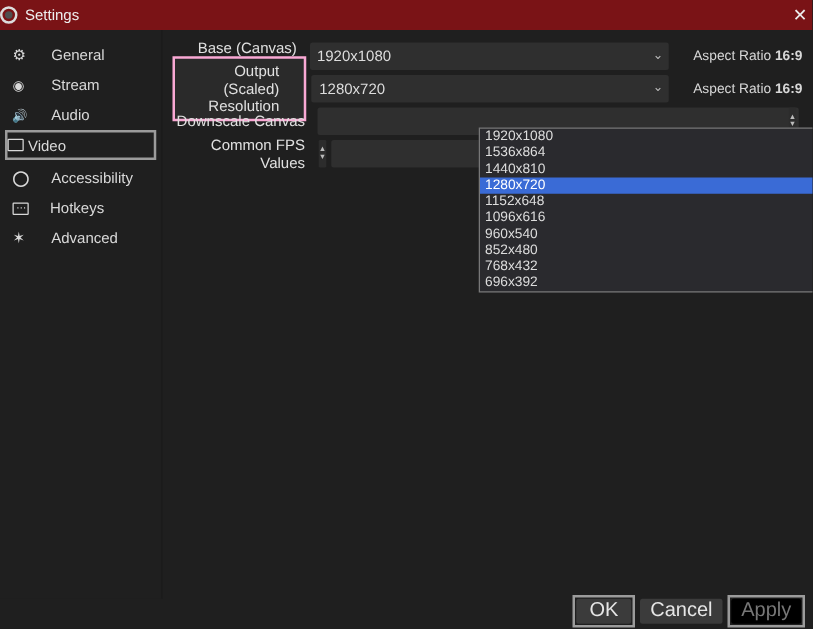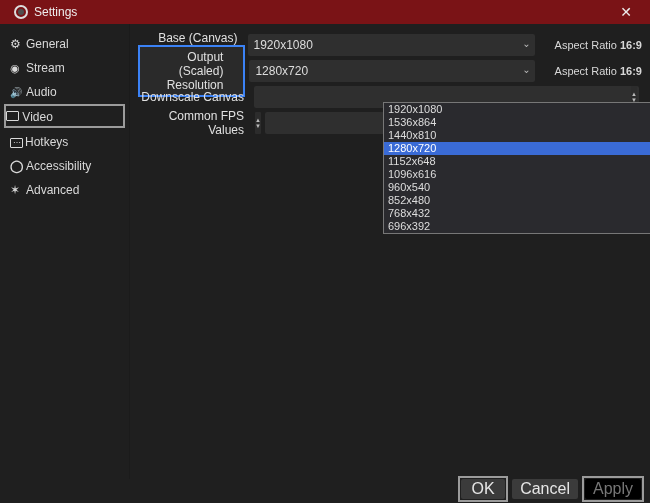--- a/index.html
+++ b/index.html
@@ -1,48 +1,48 @@
 <!DOCTYPE html>
 <html><head>
 <meta charset="utf-8">
 <style>
   * { box-sizing: border-box; margin: 0; padding: 0; font-family: "Segoe UI", Arial, sans-serif; }
   body { background: #1f1f1f; width: 650px; height: 503px; overflow: hidden; position: relative; color: #e6e6e6; font-size: 12px; }
 
   
-  .titlebar { height: 24px; background: #7a1316; display: flex; align-items: center; padding: 0 14px; }
+  .titlebar { height: 24px; background: #7a1316; display: flex; align-items: center; padding: 0 0; }
   .titlebar .appicon { width: 14px; height: 14px; border: 2px solid #ddd; border-radius: 50%; margin-right: 6px; position: relative; }
   .titlebar .appicon::after { content:""; position:absolute; inset:2px; border-radius:50%; background:#4f4f4f; }
   .titlebar .title { font-size: 12px; color: #eee; }
   .titlebar .spacer { flex: 1; }
   .titlebar .close { font-size: 14px; color: #eee; padding: 0 4px; cursor: pointer; }
 
   .container { display: flex; height: 455px; }
 
   
   .sidebar { width: 130px; background: #1f1f1f; border-right: 1px solid #1b1b1b; padding-top: 8px; }
-  .side-item { display: flex; align-items: center; gap: 2px; height: 24px; padding: 0 10px; color: #d9d9d9; cursor: pointer; font-size: 12px; }
+  .side-item { display: flex; align-items: center; gap: 17px; height: 24px; padding: 0 10px; color: #d9d9d9; cursor: pointer; font-size: 12px; }
   .side-item.selected-wrap { border: 2px solid #9b9b9b; margin: 0 4px 2px 4px; padding: 0; }
   .ic { width: 14px; height: 14px; display:inline-block; position:relative; }
   
   .ic-gear::before { content:"⚙"; font-size:12px; line-height:14px; color:inherit; }
   .ic-stream::before { content:"◉"; font-size:11px; }
   .ic-output::before { content:"↥"; font-size:12px; }
   .ic-audio::before { content:"🔊"; font-size:10px; }
   .ic-video { border:1.5px solid currentColor; width:13px; height:10px; border-radius:1px; margin-top:2px; }
   .ic-hotkeys { border:1.5px solid currentColor; width:13px; height:10px; border-radius:1px; margin-top:2px; }
   .ic-hotkeys::after { content:"⋯"; position:absolute; font-size:8px; left:2px; top:-1px; }
   .ic-access::before { content:"◯"; font-size:12px; font-weight:bold; }
   .ic-advanced::before { content:"✶"; font-size:12px; }
 
   
   .main   { flex: 1; position: relative; padding: 8px 8px 8px 8px; }
   .row    { display: flex; align-items: center; height: 26px; margin-bottom: 0px; gap: 4px; }
   .lbl    { width: 112px; text-align: right; padding-right: 6px; font-size: 12px; color: #e0e0e0; }
-  .lbl.hl { border: 2px solid #3b82f6; background:#2a2a2a; padding:3px 20px; }
+  .lbl.hl { border: 2px solid #f9a8d4; background:#2a2a2a; padding:3px 20px; }
   .combo  { background: #2f2f2f; height: 22px; display:flex; align-items:center; padding: 0 6px; flex:1; position:relative; border-radius:2px; font-size:12px; color:#ddd; }
   .combo.wide { flex: 1 1 305px; max-width:305px; }
   .combo .chev { position:absolute; right:4px; top:4px; font-size:10px; color:#bbb; }
   .aspect { font-size: 11px; color:#d8d8d8; margin-left:16px; white-space:nowrap; }
   .aspect b { font-weight:bold; }
   .spinner-col { width:6px; height:22px; display:flex; flex-direction:column; justify-content:center; align-items:center; background:#2c2c2c; margin-left:1px; border-radius:1px; }
   .spinner-col span { font-size:6px; line-height:6px; color:#bbb; }
   .stub-combo { flex:1; max-width:385px; height:22px; background:#2f2f2f; border-radius:2px; display:flex; align-items:center; justify-content:flex-end; padding-right:2px; }
 
   
@@ -82,26 +82,26 @@
       <span class="ic ic-audio"></span>
       <span>Audio</span>
     </div>
     <div class="side-item selected-wrap">
       <div class="selected">
         <span class="ic ic-video"></span>
         <span>Video</span>
       </div>
     </div>
     <div class="side-item">
+      <span class="ic ic-access"></span>
+      <span>Accessibility</span>
+    </div>
+    <div class="side-item">
       <span class="ic ic-hotkeys"></span>
       <span>Hotkeys</span>
-    </div>
-    <div class="side-item">
-      <span class="ic ic-access"></span>
-      <span>Accessibility</span>
     </div>
     <div class="side-item">
       <span class="ic ic-advanced"></span>
       <span>Advanced</span>
     </div>
   </div>
 
   <div class="main">
 
     <div class="row">

